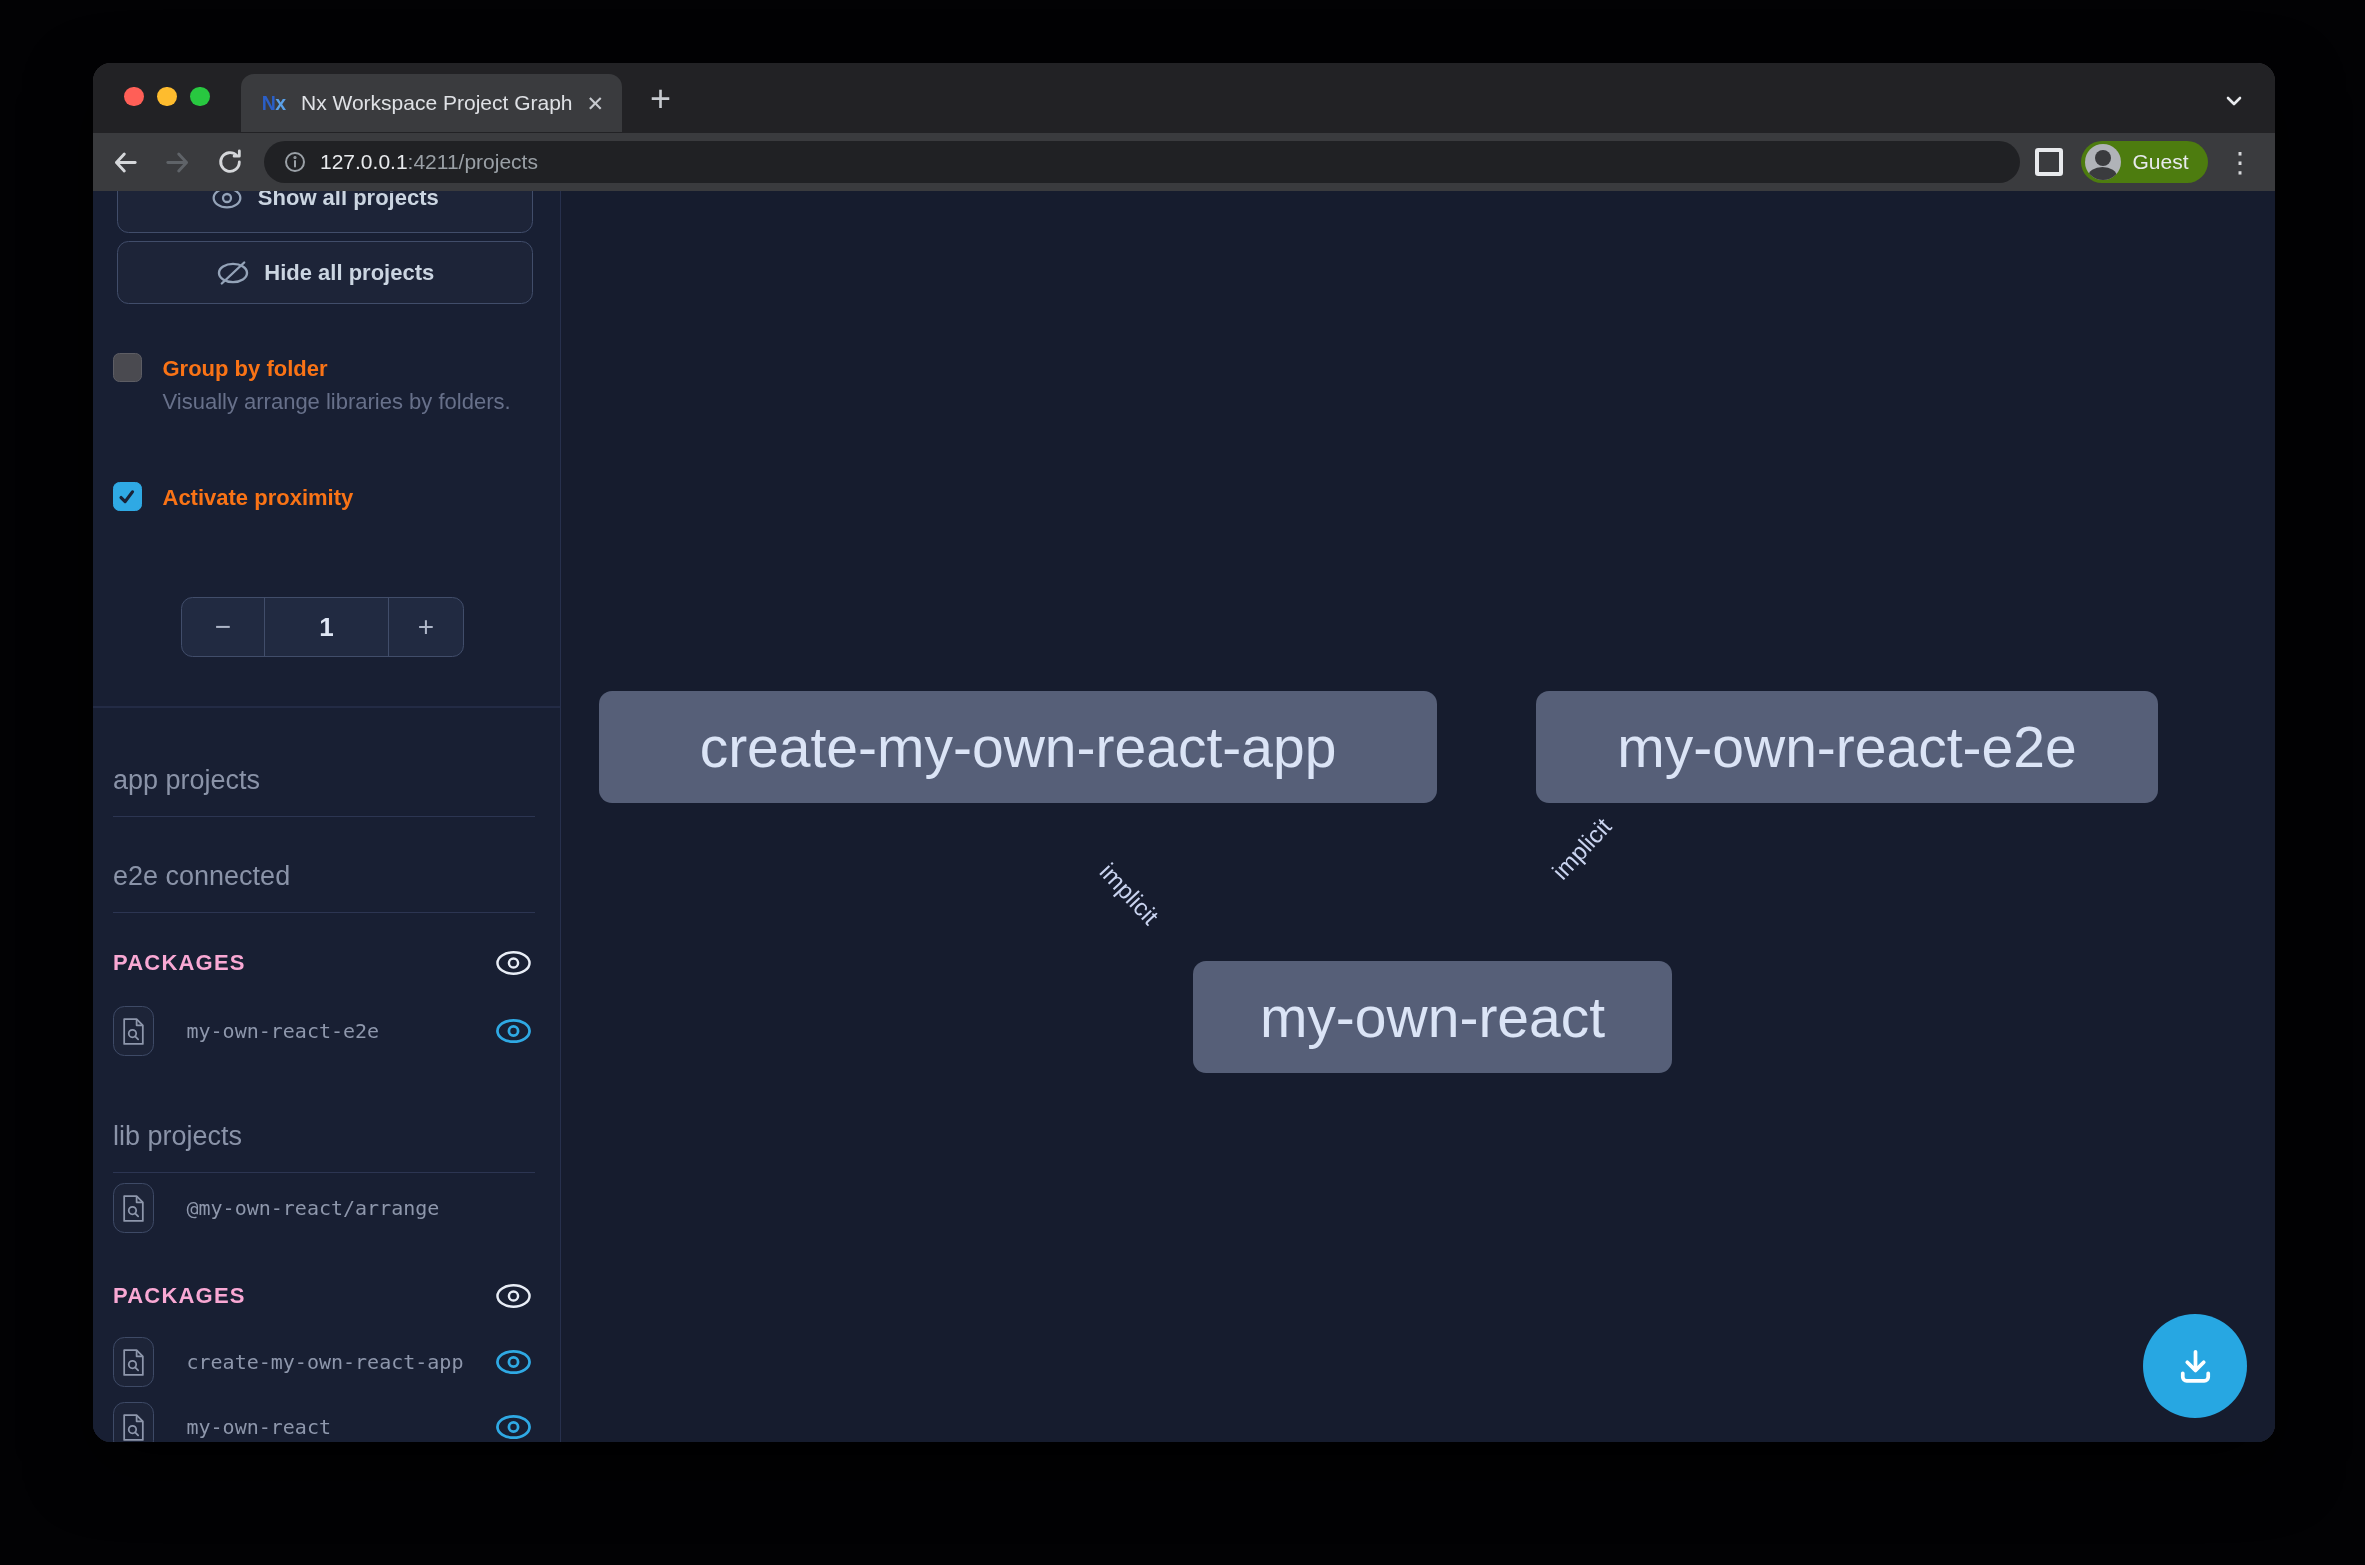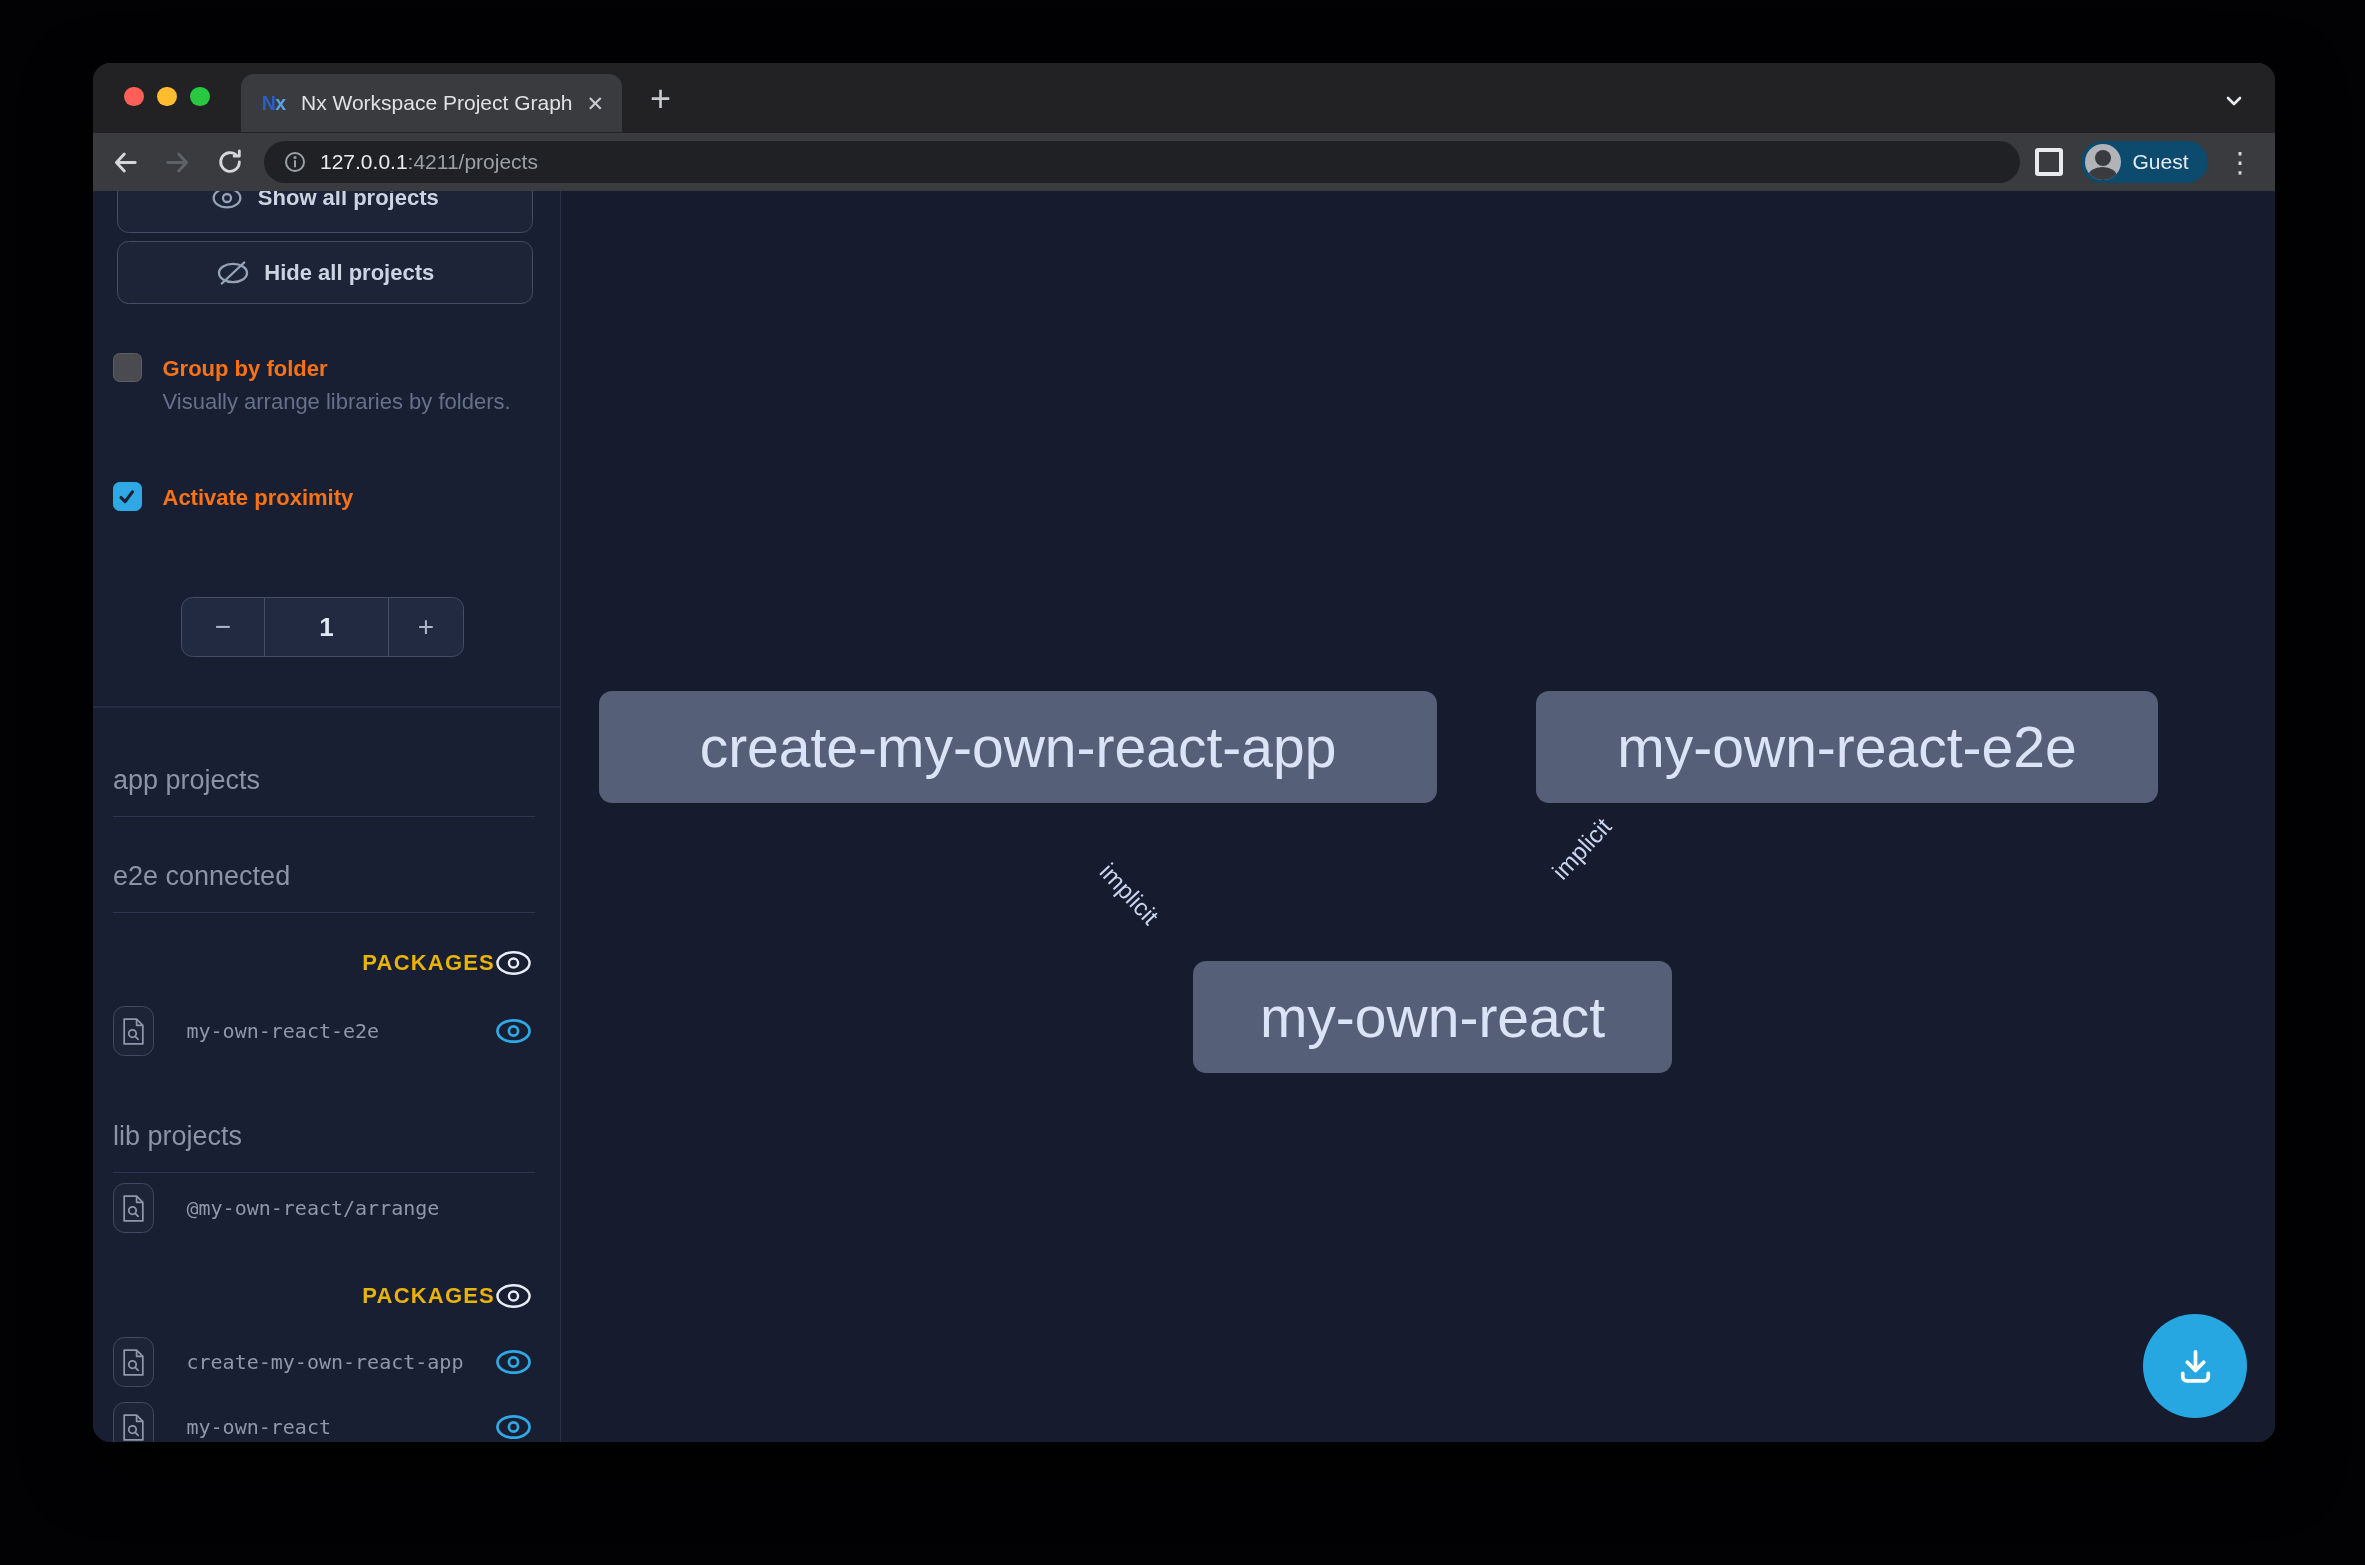--- a/index.html
+++ b/index.html
@@ -28,21 +28,21 @@
   
   .toolbar{position:absolute;left:0;top:70px;width:100%;height:58px;background:#3a3b3e;
     display:flex;align-items:center;}
   .navic{flex:none;display:flex;align-items:center;justify-content:center;width:52px;height:52px;}
   .urlbar{flex:1;height:42px;background:#202124;border-radius:21px;margin:0 14.6px 0 8px;
     display:flex;align-items:center;padding:0 19.5px;}
   .url-text{font-size:21px;margin-left:13px;white-space:nowrap;}
   .url-host{color:#e8eaed;}
   .url-rest{color:#9aa0a6;}
   .panel-icon{width:28px;height:28px;border:4.9px solid #e8eaed;border-radius:3.2px;flex:none;}
-  .guest{height:42px;background:#0c4a6e;border-radius:21px;display:flex;align-items:center;
+  .guest{height:42px;background:#4d7c0f;border-radius:21px;display:flex;align-items:center;
     padding:3.2px 19.5px 3.2px 4px;margin:0 18px;flex:none;}
   .avatar{width:36px;height:36px;border-radius:50%;background:#b0b3b8;position:relative;overflow:hidden;flex:none;}
   .avatar .head{position:absolute;left:9.7px;top:5.7px;width:16px;height:16px;border-radius:50%;background:#3a3b3e;}
   .avatar .body{position:absolute;left:3.2px;top:23px;width:29px;height:19.5px;border-radius:50%;background:#3a3b3e;}
   .guest-label{color:#e8eaed;font-size:21px;margin-left:11.4px;}
   .dots{color:#d5d7da;font-size:28px;margin-right:21px;letter-spacing:0;flex:none;}
 
   
   .content{position:absolute;left:0;top:128px;width:100%;height:1251px;background:#161c2e;display:flex;}
   .sidebar{width:468px;height:100%;background:#181f33;border-right:1.6px solid #27304d;
@@ -71,21 +71,21 @@
   .step-seg{display:flex;align-items:center;justify-content:center;color:#aeb6c8;font-size:28px;}
   .seg-dec{width:83px;border-right:1.6px solid #414d6a;}
   .seg-val{width:124px;border-right:1.6px solid #414d6a;color:#dfe6f4;font-weight:700;font-size:26px;}
   .seg-inc{flex:1;}
 
   .sdivider{position:absolute;left:0;top:515px;width:100%;height:1.6px;background:#232b45;}
 
   .ghead{position:absolute;left:20px;width:422px;font-size:27px;color:#8a93a8;
     line-height:32px;padding-bottom:19.5px;border-bottom:1.6px solid #2c3552;}
   .phead{position:absolute;left:20px;right:28px;height:37px;display:flex;align-items:center;
-    justify-content:flex-end;color:#eab308;font-size:22px;font-weight:700;letter-spacing:1.2px;}
+    justify-content:space-between;color:#f9a8d4;font-size:22px;font-weight:700;letter-spacing:1.2px;}
   .prow{position:absolute;left:19.5px;right:28px;height:50px;display:flex;align-items:center;}
   .docbtn{width:41px;height:50px;border:1.6px solid #3e4a66;border-radius:11.4px;background:#1d2438;
     display:flex;align-items:center;justify-content:center;flex:none;}
   .prow-name{margin-left:33px;font-family:"DejaVu Sans Mono",monospace;font-size:20px;color:#8e97ac;}
   .prow .eye{margin-left:auto;}
 
   
   .gnode{position:absolute;background:#565f78;border-radius:13px;display:flex;align-items:center;
     justify-content:center;color:#dbe4f6;font-size:57px;z-index:1;white-space:nowrap;}
   #edges{position:absolute;inset:0;z-index:2;pointer-events:none;}

